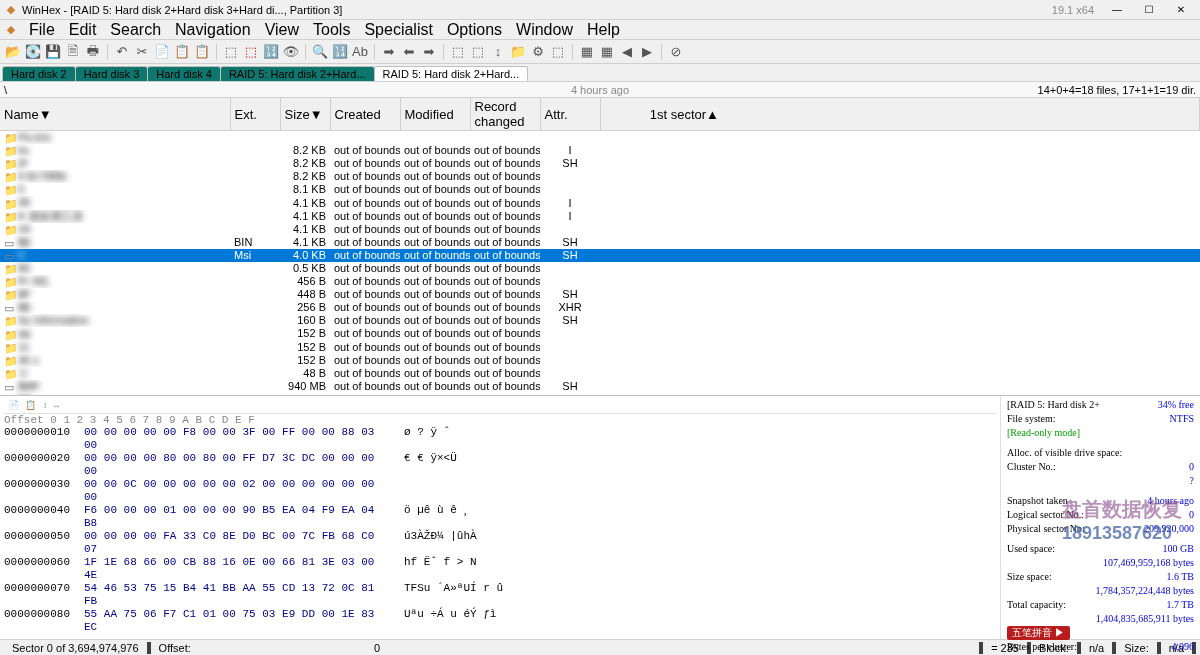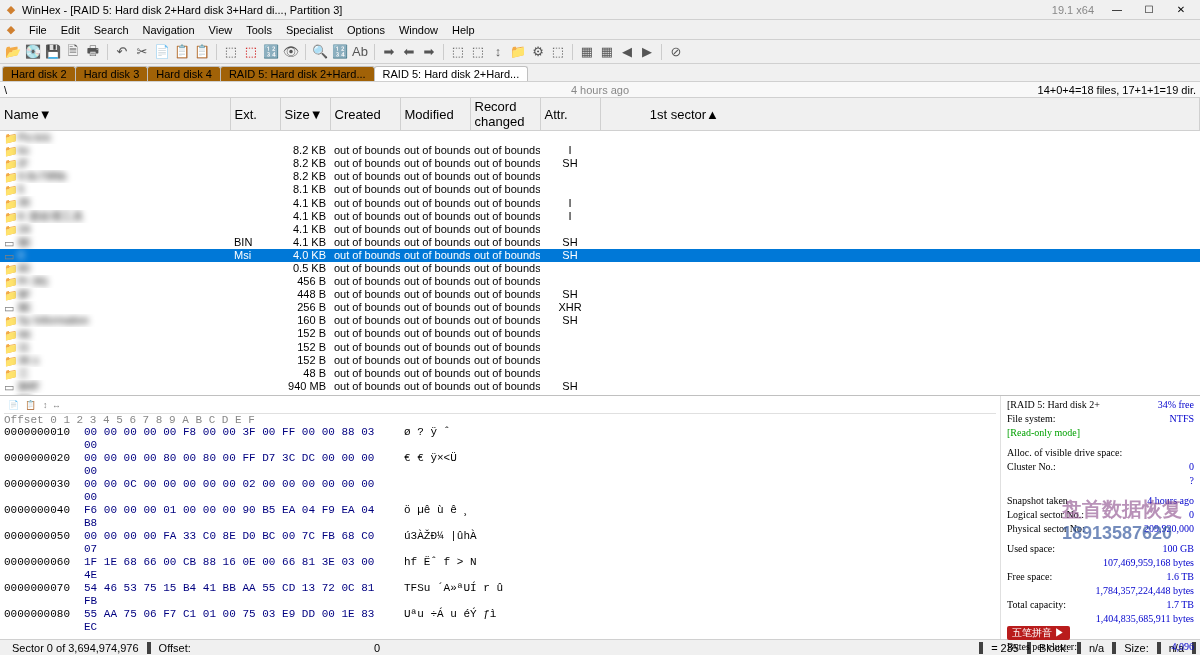--- a/index.html
+++ b/index.html
@@ -6,26 +6,26 @@
 body { font-family: "Segoe UI", Tahoma, sans-serif; font-size: 11px; background: #fff; width: 1200px; height: 655px; overflow: hidden; color: #000; }
 .titlebar { height: 20px; background: #f0f0f0; display: flex; align-items: center; padding: 0 4px; border-bottom: 1px solid #d0d0d0; }
 .titlebar .icon { width: 14px; height: 14px; margin-right: 4px; display: inline-flex; align-items: center; justify-content: center; color: #d08030; }
 .titlebar .title { flex: 1; font-size: 11px; }
 .winbtns { display: flex; gap: 2px; margin-left: auto; }
 .winbtns span { width: 30px; height: 18px; display: inline-flex; align-items: center; justify-content: center; font-size: 10px; }
 .winbtns .close { background: transparent; }
 .version { font-size: 11px; color: #888; margin-right: 8px; }
 .menubar { height: 20px; background: #f0f0f0; display: flex; align-items: center; padding: 0 4px; border-bottom: 1px solid #d0d0d0; }
 .menubar .icon { width: 14px; height: 14px; margin-right: 4px; display: inline-flex; align-items: center; justify-content: center; color: #d08030; }
-.menubar span.menu { padding: 0 7px; font-size: 11px; }
+.menubar span.menu { padding: 0 7px; font-size: 16px; }
 .toolbar { height: 24px; background: #f0f0f0; display: flex; align-items: center; padding: 0 4px; gap: 2px; border-bottom: 1px solid #d0d0d0; }
 .toolbar .tb { width: 18px; height: 18px; display: inline-flex; align-items: center; justify-content: center; font-size: 13px; color: #555; }
 .toolbar .sep { width: 1px; height: 16px; background: #ccc; margin: 0 3px; }
 .tabs { height: 18px; background: #f0f0f0; display: flex; align-items: flex-end; padding: 0 2px; border-bottom: 1px solid #d0d0d0; }
-.tab { padding: 1px 8px; font-size: 11px; border: 1px solid #c0c0c0; border-bottom: none; background: #a16207; margin-right: -1px; border-radius: 3px 3px 0 0; }
+.tab { padding: 1px 8px; font-size: 11px; border: 1px solid #c0c0c0; border-bottom: none; background: #0f766e; margin-right: -1px; border-radius: 3px 3px 0 0; }
 .tab.active { background: #fff; }
 .pathbar { height: 16px; background: #f8f8f8; display: flex; align-items: center; padding: 0 4px; border-bottom: 1px solid #d0d0d0; position: relative; }
 .pathbar .time { position: absolute; left: 50%; transform: translateX(-50%); color: #888; }
 .pathbar .stats { margin-left: auto; color: #000; }
 .filegrid { height: 298px; overflow: hidden; border-bottom: 1px solid #c0c0c0; position: relative; }
 .filegrid table { width: 100%; border-collapse: collapse; table-layout: fixed; }
 .filegrid th { background: #f0f0f0; border-right: 1px solid #d0d0d0; border-bottom: 1px solid #d0d0d0; text-align: left; padding: 1px 4px; font-weight: normal; font-size: 13px; height: 14px; }
 .filegrid td { padding: 0 4px; font-size: 11px; height: 13px; line-height: 13px; white-space: nowrap; overflow: hidden; }
 .filegrid tr.selected td { background: #0078d7; color: #fff; }
 .filegrid .ficon { display: inline-block; width: 12px; height: 12px; margin-right: 2px; vertical-align: middle; }
@@ -466,21 +466,21 @@
     <div style="height:6px"></div>
     <div class="row">
         <span class="label">Used space:</span>
         <span class="val">100 GB</span>
       </div>
     <div class="row">
         <span></span>
         <span class="val">107,469,959,168 bytes</span>
       </div>
     <div class="row">
-        <span class="label">Free space:</span>
+        <span class="label">Size space:</span>
         <span class="val">1.6 TB</span>
       </div>
     <div class="row">
         <span></span>
         <span class="val">1,784,357,224,448 bytes</span>
       </div>
     <div class="row">
         <span class="label">Total capacity:</span>
         <span class="val">1.7 TB</span>
       </div>

